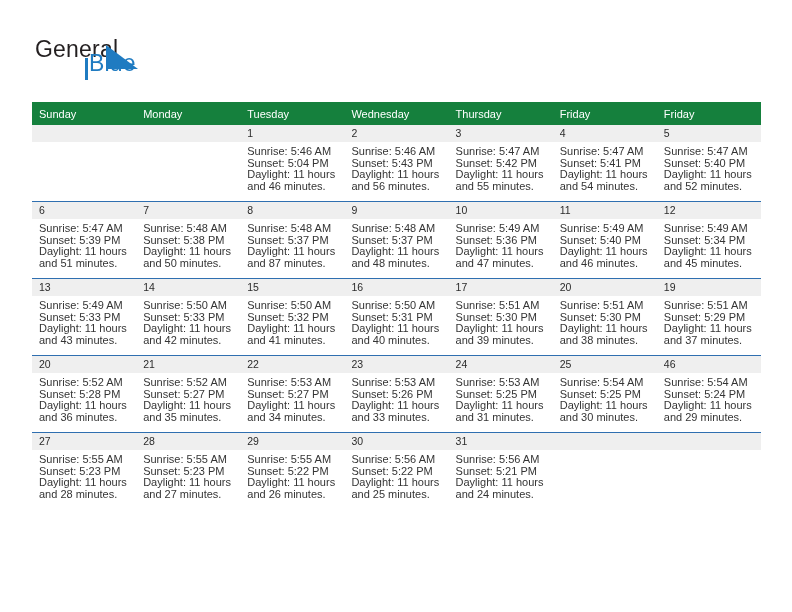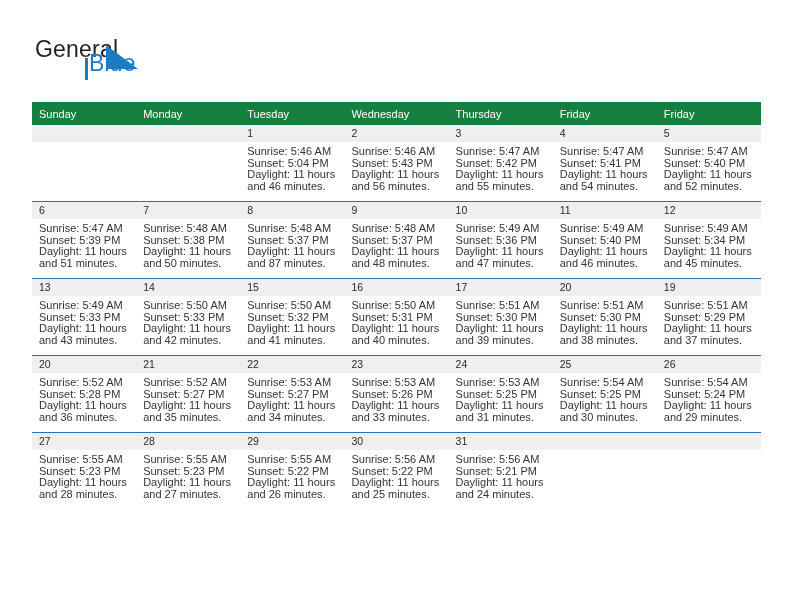--- a/index.html
+++ b/index.html
@@ -473,21 +473,21 @@
               <div class="cell-body">
                 <div>Sunrise: 5:54 AM</div>
                 <div>Sunset: 5:25 PM</div>
                 <div>Daylight: 11 hours</div>
                 <div>and 30 minutes.</div>
               </div>
             </div>
           </td>
           <td>
             <div class="cell-inner">
-              <div class="daynum-band">26</div>
+              <div class="daynum-band">46</div>
               <div class="cell-body">
                 <div>Sunrise: 5:54 AM</div>
                 <div>Sunset: 5:24 PM</div>
                 <div>Daylight: 11 hours</div>
                 <div>and 29 minutes.</div>
               </div>
             </div>
           </td>
         </tr>
         <tr>

